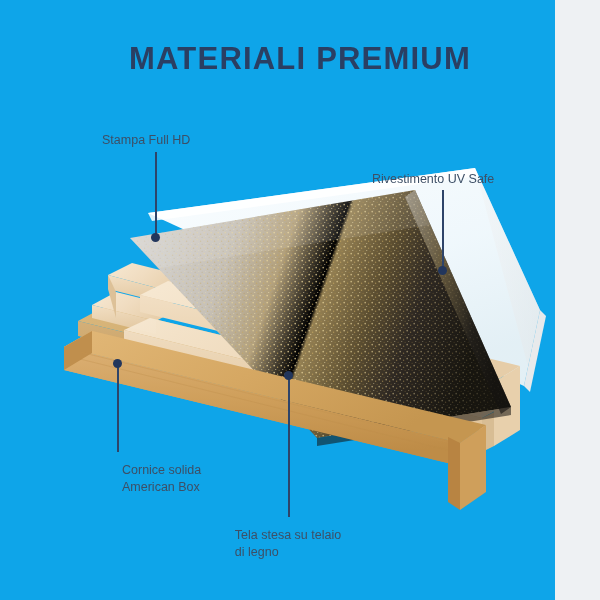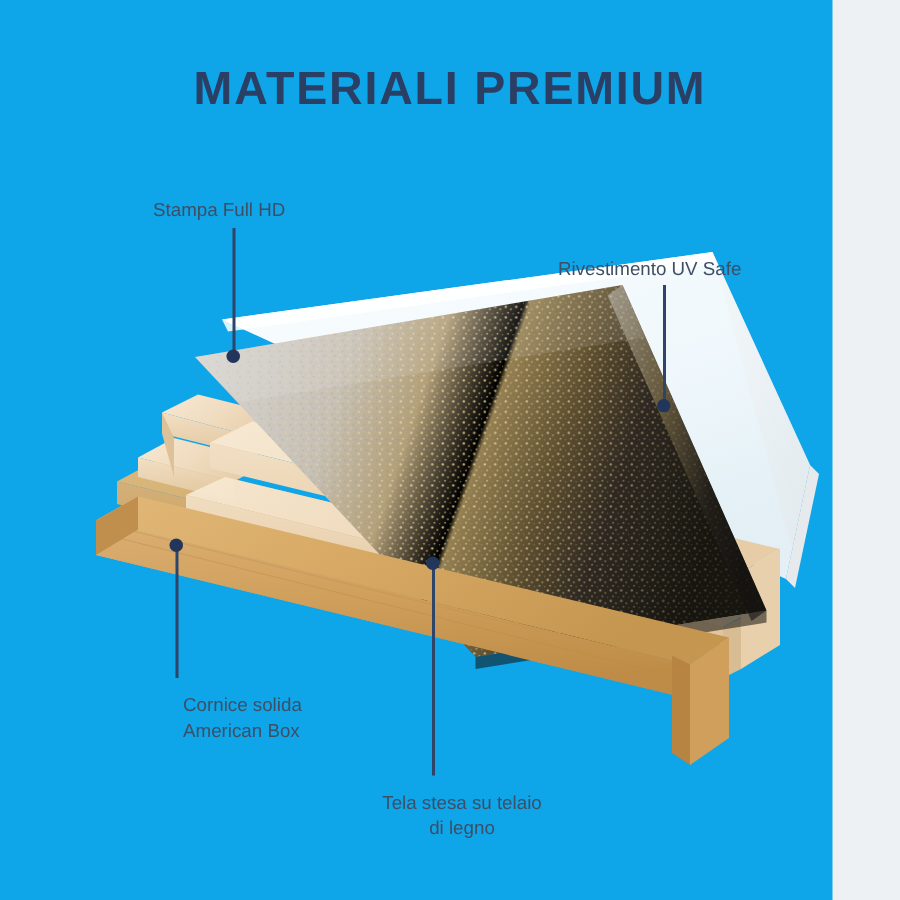--- a/index.html
+++ b/index.html
@@ -47,21 +47,21 @@
 
   
   .callout {
     position: absolute;
     color: #3d4f66;
     font-size: 12.5px;
     line-height: 1.35;
     white-space: pre-line;
   }
   .callout.c-left   { text-align: left; }
-  .callout.c-center { text-align: center; margin-left: 20px; }
+  .callout.c-center { text-align: left; }
 
   .leader {
     position: absolute;
     width: 1.6px;
     background: #2e4469;
   }
   .dot {
     position: absolute;
     width: 9px;
     height: 9px;

